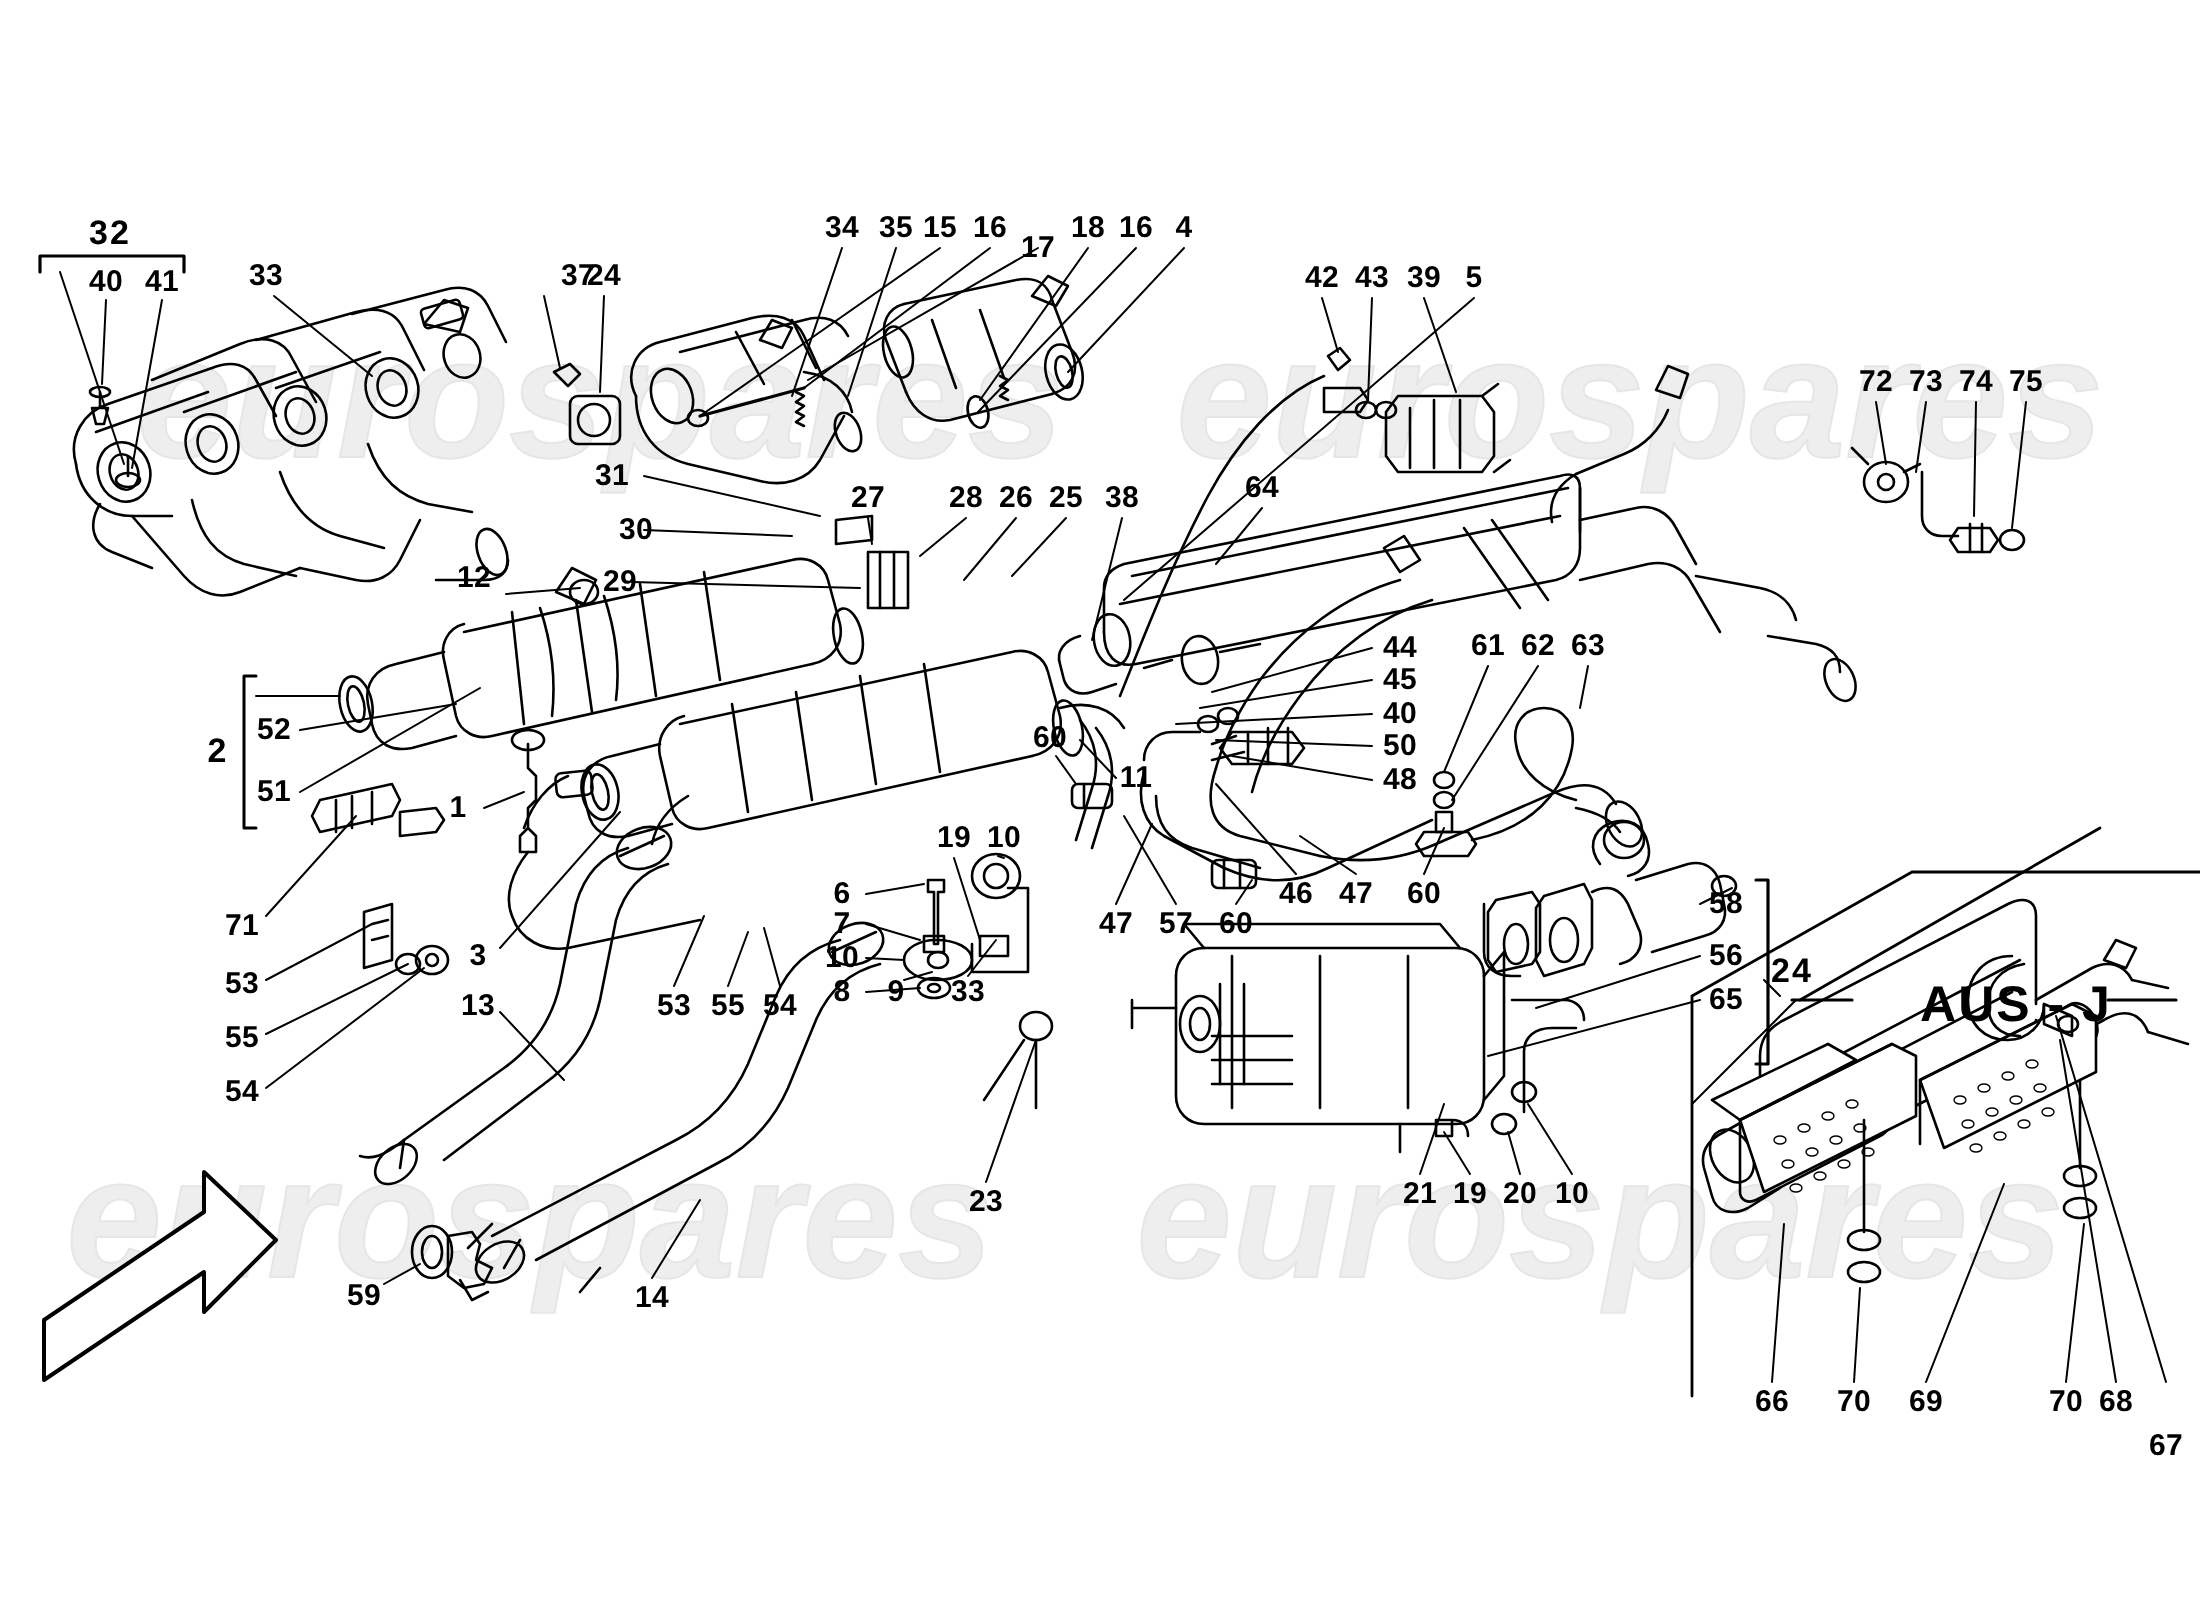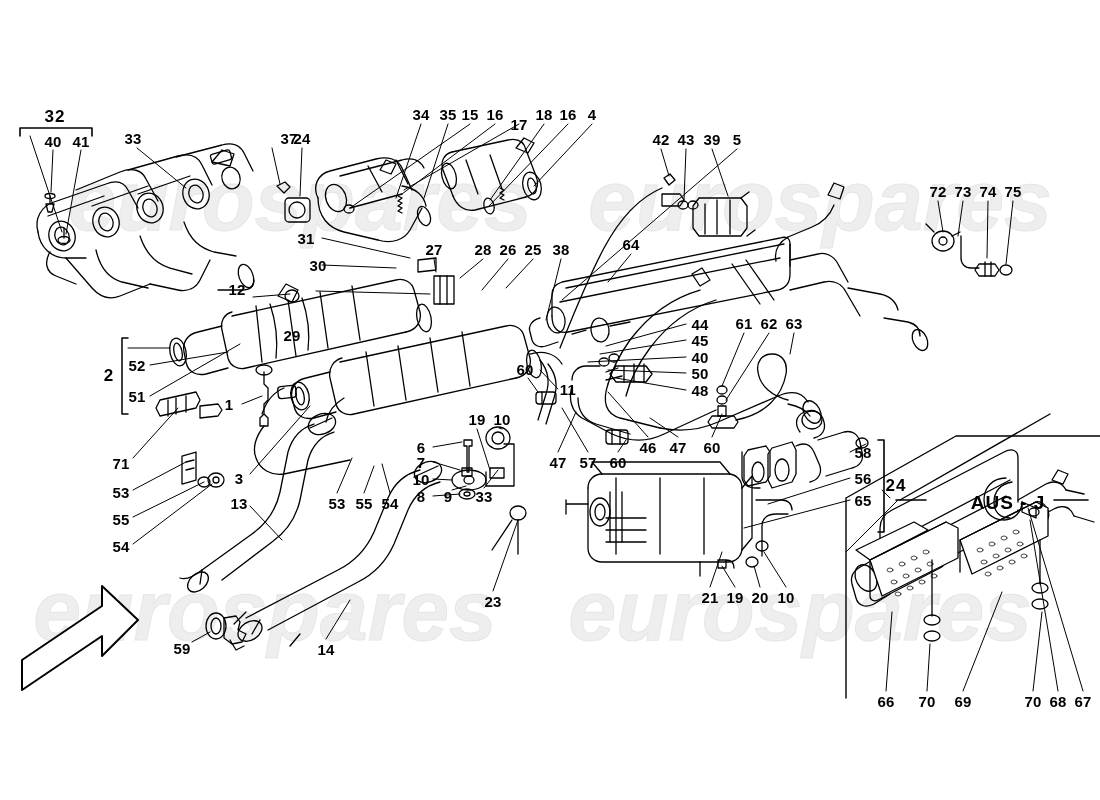--- a/index.html
+++ b/index.html
@@ -553,21 +553,21 @@
       <div class="lbl" style="left: 661px; top: 139px;">42</div>
       <div class="lbl" style="left: 686px; top: 139px;">43</div>
       <div class="lbl" style="left: 712px; top: 139px;">39</div>
       <div class="lbl" style="left: 737px; top: 139px;">5</div>
       <div class="lbl" style="left: 938px; top: 191px;">72</div>
       <div class="lbl" style="left: 963px; top: 191px;">73</div>
       <div class="lbl" style="left: 988px; top: 191px;">74</div>
       <div class="lbl" style="left: 1013px; top: 191px;">75</div>
       <div class="lbl" style="left: 306px; top: 238px;">31</div>
       <div class="lbl" style="left: 306px; top: 265px; margin-left: 12px;">30</div>
-      <div class="lbl" style="left: 292px; top: 291px; margin-top: 44px;">29</div>
+      <div class="lbl" style="left: 310px; top: 291px;">29</div>
       <div class="lbl" style="left: 237px; top: 289px;">12</div>
       <div class="lbl" style="left: 434px; top: 249px;">27</div>
       <div class="lbl" style="left: 483px; top: 249px;">28</div>
       <div class="lbl" style="left: 508px; top: 249px;">26</div>
       <div class="lbl" style="left: 533px; top: 249px;">25</div>
       <div class="lbl" style="left: 561px; top: 249px;">38</div>
       <div class="lbl" style="left: 631px; top: 244px;">64</div>
       <div class="lbl big" style="left: 109px; top: 376px;">2</div>
       <div class="lbl" style="left: 137px; top: 365px;">52</div>
       <div class="lbl" style="left: 137px; top: 396px;">51</div>
@@ -614,18 +614,18 @@
       <div class="lbl" style="left: 735px; top: 597px;">19</div>
       <div class="lbl" style="left: 760px; top: 597px;">20</div>
       <div class="lbl" style="left: 786px; top: 597px;">10</div>
       <div class="lbl" style="left: 182px; top: 648px;">59</div>
       <div class="lbl" style="left: 326px; top: 649px;">14</div>
       <div class="lbl" style="left: 886px; top: 701px;">66</div>
       <div class="lbl" style="left: 927px; top: 701px;">70</div>
       <div class="lbl" style="left: 963px; top: 701px;">69</div>
       <div class="lbl" style="left: 1033px; top: 701px;">70</div>
       <div class="lbl" style="left: 1058px; top: 701px;">68</div>
-      <div class="lbl" style="left: 1083px; top: 701px;">67</div>
+      <div class="lbl" style="left: 1083px; top: 723px;">67</div>
     </div>
 
-  <div class="lbl big" style="left:1008px;top:503px;font-size:19px;">AUS - J</div>
+  <div class="lbl big" style="left:1008px;top:503px;font-size:25px;">AUS - J</div>
 
 </div>
 
 </body></html>

